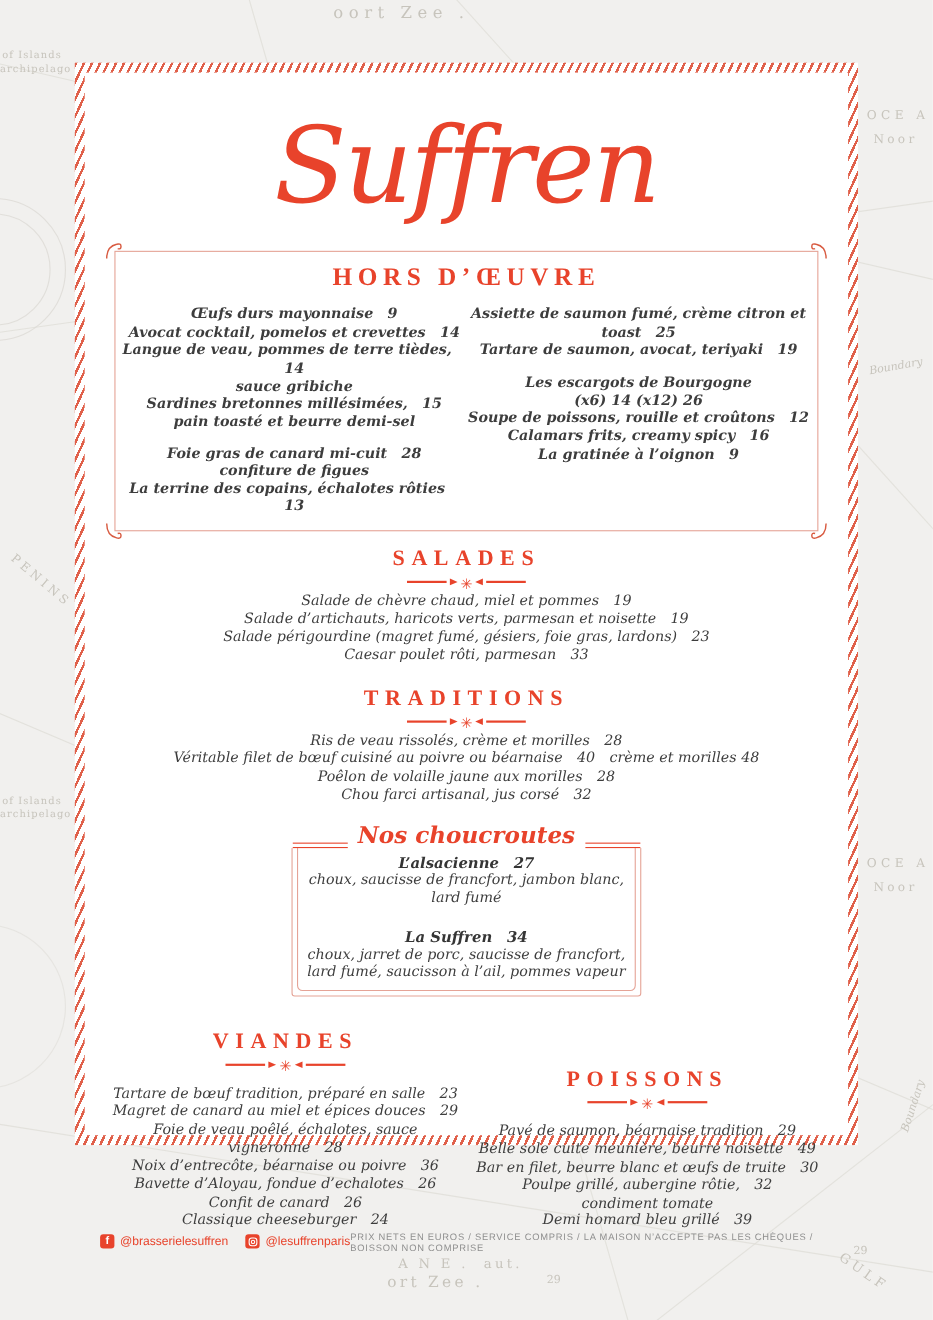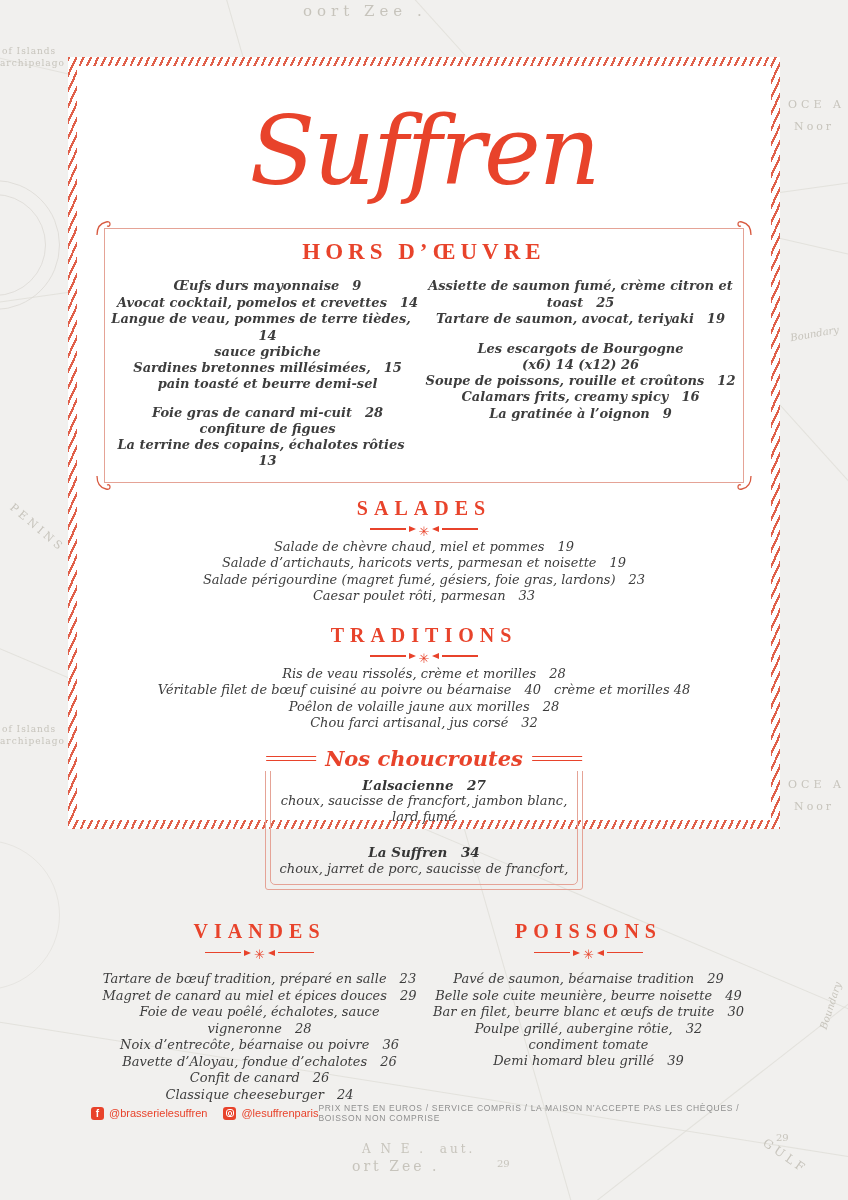--- a/index.html
+++ b/index.html
@@ -17,21 +17,21 @@
   .ml5 { left:520px;  top:1260px;transform:rotate(-38deg); }
   .ml6 { left:-90px;  top:610px; transform:rotate(23deg); }
   .ml7 { left:380px;  top:-40px; transform:rotate(48deg); }
   .map-circle { position:absolute; border:1px solid #dcdad4; border-radius:50%; opacity:.8; }
   .mc1 { left:-70px; top:180px; width:130px; height:130px; }
   .mc2 { left:-56px; top:194px; width:102px; height:102px; }
   .mc3 { left:-90px; bottom:210px; width:150px; height:150px; opacity:.5; }
   .map-label { position:absolute; color:#c7c4bc; white-space:pre; font-family:"DejaVu Serif", serif; }
 
   
-  .rope { position:absolute; left:68px; top:57px; width:712px; height:772px; z-index:1;
+  .rope { position:absolute; left:68px; top:57px; width:712px; height:984px; z-index:1;
           background:repeating-linear-gradient(115deg, var(--rope) 0 2.2px, #ffffff 2.2px 6.6px); }
   .sheet { position:absolute; inset:9px; background:#ffffff; display:flex; flex-direction:column; align-items:center; }
 
   .brand { margin-top:14px; height:150px; line-height:142px; font-size:96px; font-style:italic;
            color:var(--accent); letter-spacing:-2px; }
 
   .sec-head { font-family:"Liberation Serif", serif; font-weight:700; font-size:20px;
               letter-spacing:6px; color:var(--accent); text-align:center; }
 
   
@@ -60,28 +60,28 @@
 
   .section { margin-top:14px; width:100%; }
   .section .list { margin-top:2px; }
   .section.traditions { margin-top:19px; }
 
   
   .chou-box { position:relative; width:318px; margin-top:27px; border:1px solid var(--frame);
               border-radius:3px; padding:17px 8px 13px; }
   .chou-box::after { content:""; position:absolute; inset:4px; border:1px solid var(--frame); border-radius:5px; pointer-events:none; }
   .chou-title { position:absolute; top:-14px; left:50%; transform:translateX(-50%); background:#ffffff;
-                padding:0 8px; display:flex; align-items:center; gap:9px; white-space:nowrap; z-index:2; }
+                padding:0 8px; display:flex; align-items:flex-end; gap:9px; white-space:nowrap; z-index:2; }
   .dbl { width:50px; height:5px; border-top:1px solid var(--accent); border-bottom:1px solid var(--accent); }
   .chou-title .txt { font-style:italic; font-weight:700; font-size:21px; color:var(--accent); }
   .chou-box .mi + .mi { margin-top:20px; }
   .chou-box .mi-line { font-weight:700; font-size:13.5px; color:#353535; }
 
   
-  .two-cols { display:flex; width:100%; margin-top:30px; padding:0 18px; }
+  .two-cols { display:flex; width:100%; margin-top:30px; padding:0 18px;align-items:flex-end; }
   .two-cols .colhalf { flex:1; }
   .two-cols .list { margin-top:11px; }
 
   
   .footer { width:100%; margin-top:auto; margin-bottom:12px; display:flex; align-items:center; padding:0 14px; }
   .socials { display:flex; align-items:center; gap:16px; }
   .social { display:flex; align-items:center; gap:5px; color:var(--accent);
             font-family:"Liberation Sans", sans-serif; font-size:11px; }
   .fb-icon { width:13px; height:13px; border-radius:3px; background:var(--accent); color:#fff;
              font:700 10px/13px "Liberation Sans", sans-serif; text-align:center; }
@@ -250,20 +250,21 @@
         <span class="dbl"></span>
       </div>
       <div class="list">
           <div class="mi">
             <div class="mi-line">L’alsacienne  27</div>
             <div class="mi-sub">choux, saucisse de francfort, jambon blanc, lard fumé</div>
           </div>
           <div class="mi">
             <div class="mi-line">La Suffren  34</div>
             <div class="mi-sub">choux, jarret de porc, saucisse de francfort,</div>
+            <div class="mi-sub">lard fumé, saucisson à l’ail, pommes vapeur</div>
           </div>
         </div>
     </div>
 
     <div class="two-cols">
       <div class="colhalf">
         <div class="sec-head">VIANDES</div>
         <div class="divider">
           <span class="dline"></span>
             <span class="tri-r"></span>

